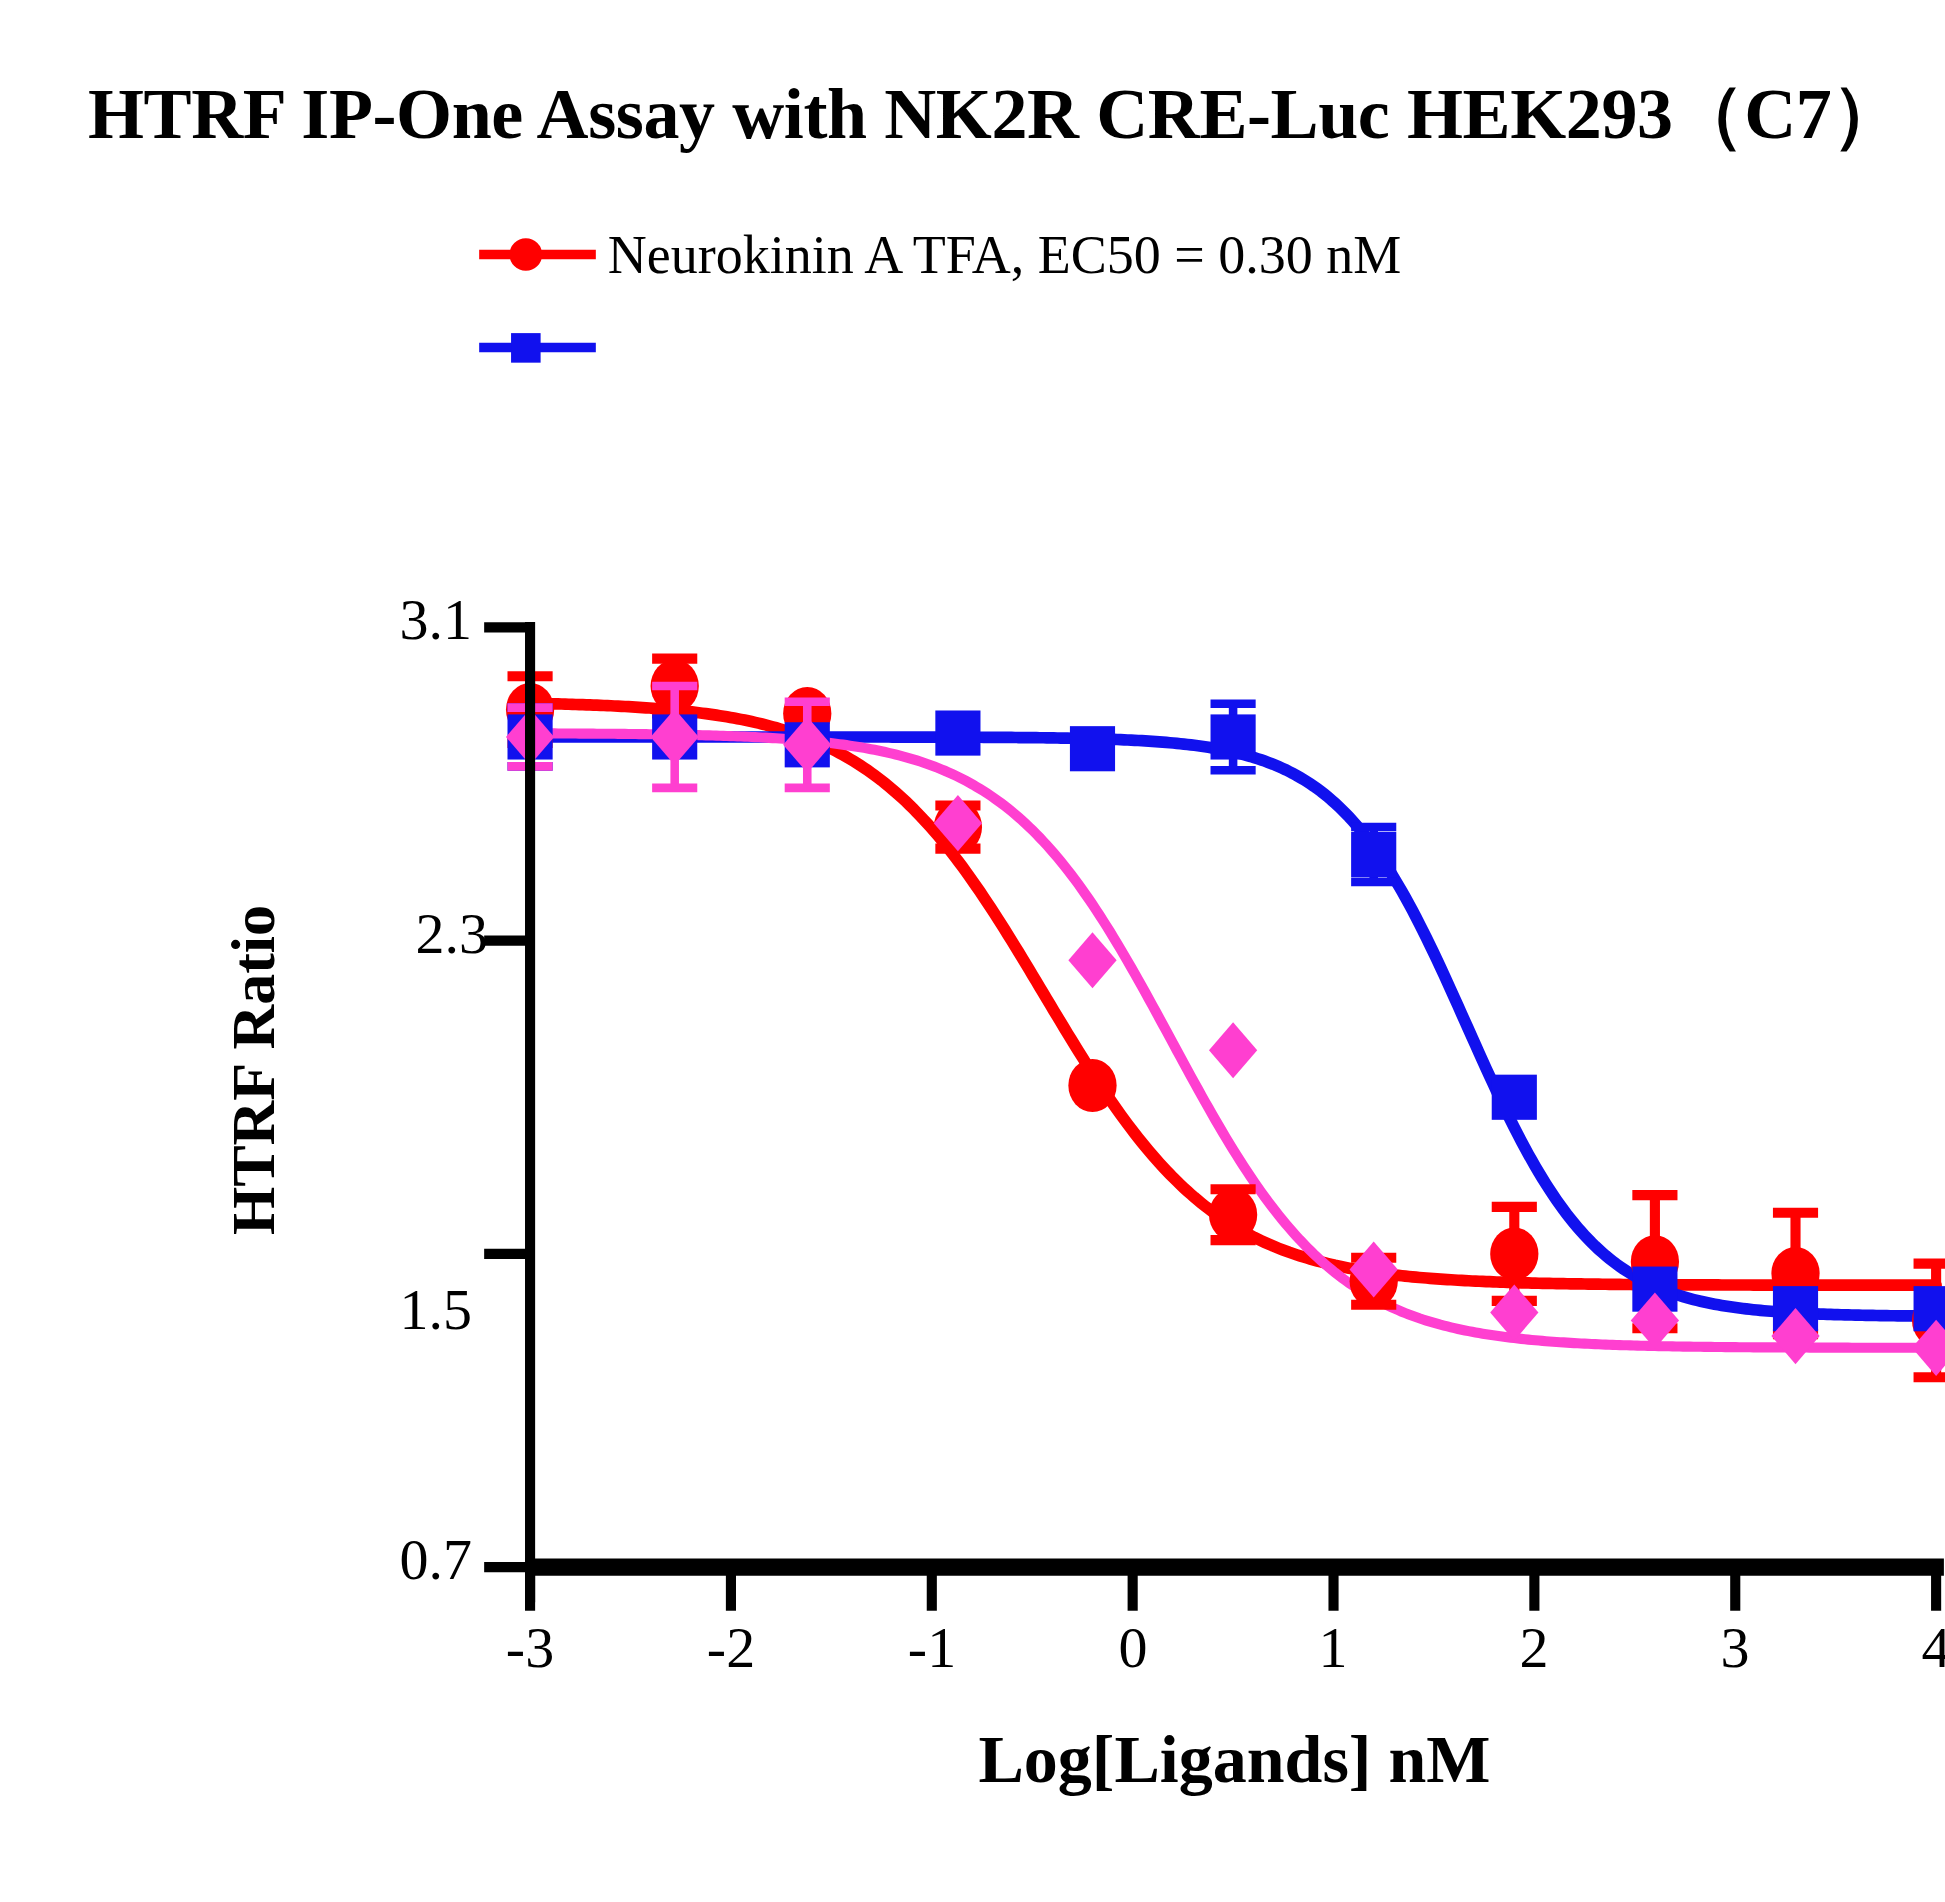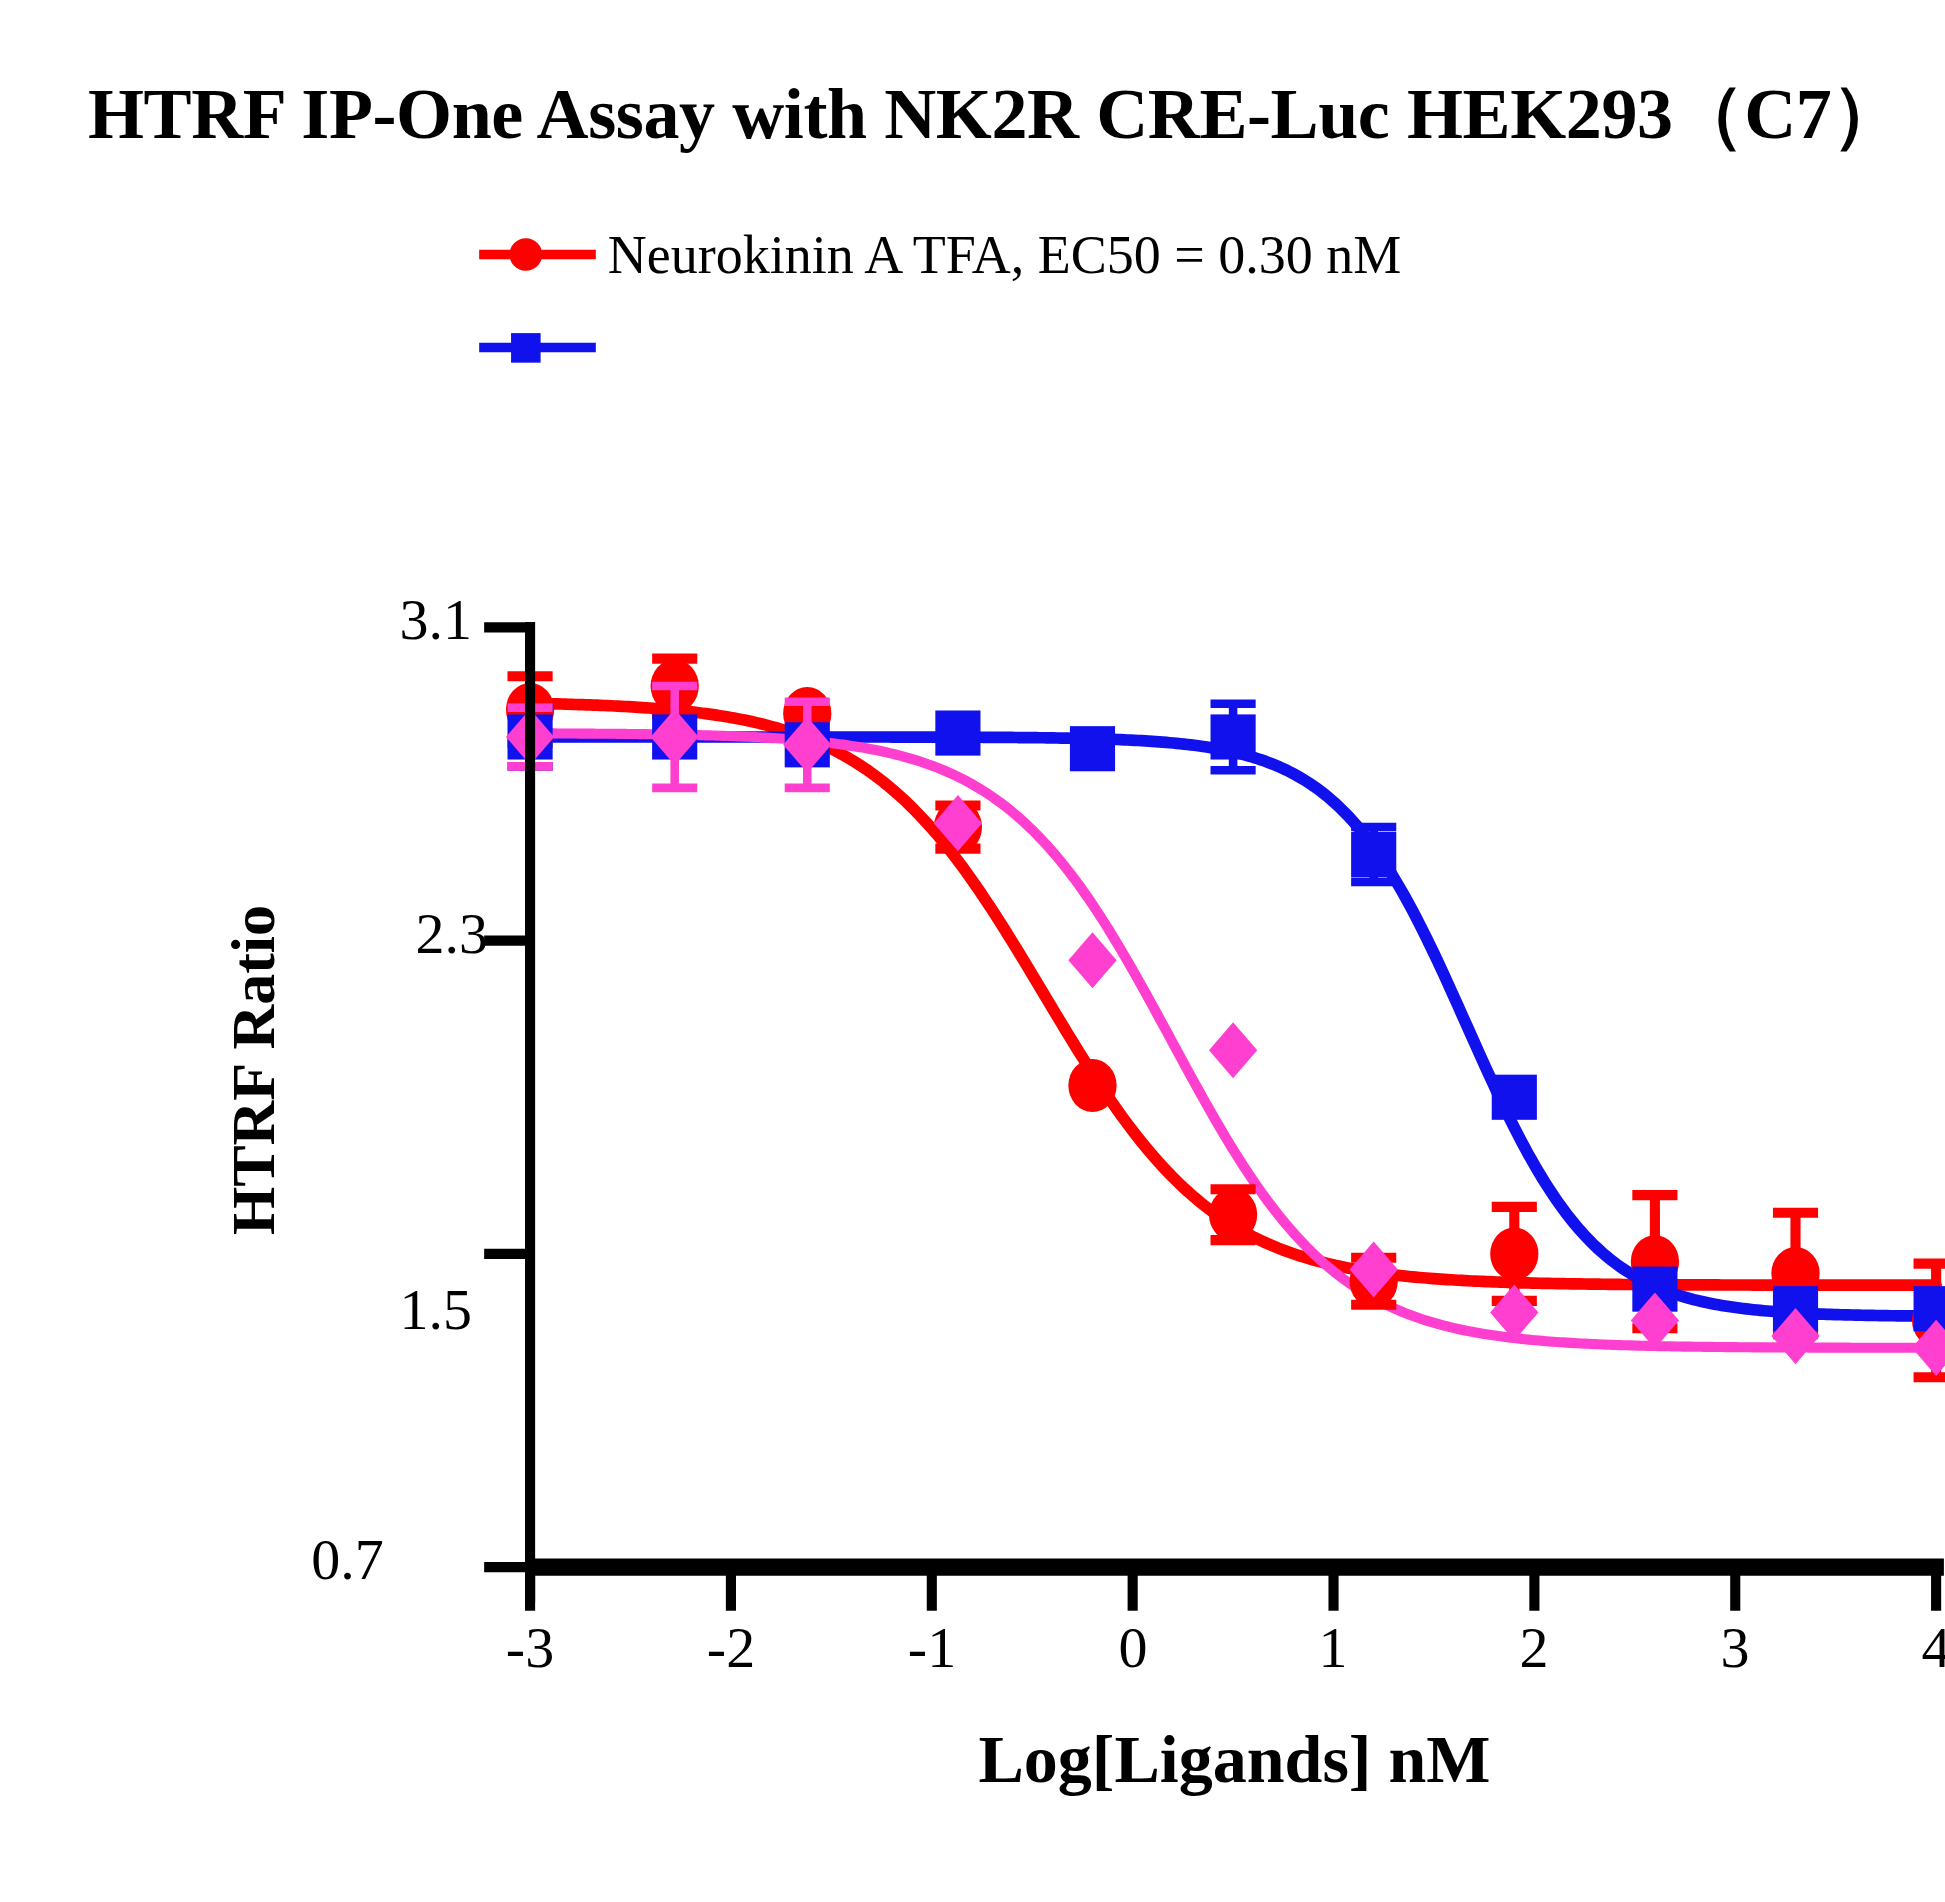--- a/index.html
+++ b/index.html
@@ -157,21 +157,21 @@
       <line x1="3426.5714285714284" y1="4027" x2="3426.5714285714284" y2="4139" stroke="#000" stroke-width="26"></line>
       <line x1="3942.714285714286" y1="4027" x2="3942.714285714286" y2="4139" stroke="#000" stroke-width="26"></line>
       <line x1="4458.857142857143" y1="4027" x2="4458.857142857143" y2="4139" stroke="#000" stroke-width="26"></line>
       <line x1="4975" y1="4027" x2="4975" y2="4139" stroke="#000" stroke-width="26"></line>
     </svg>
 
   <div id="ytick-layer">
       <div class="ytick-label" style="width: 249px; left: 223px; top: 586px;">3.1</div>
       <div class="ytick-label" style="width: 249px; left: 239px; top: 900px;">2.3</div>
       <div class="ytick-label" style="width: 249px; left: 223px; top: 1240px; margin-top: 36px;">1.5</div>
-      <div class="ytick-label" style="width: 249px; left: 223px; top: 1526px; text-align: center;">0.7</div>
+      <div class="ytick-label" style="width: 249px; left: 223px; top: 1526px;">0.7</div>
     </div>
   <div id="xtick-layer">
       <div class="xtick-label" style="width: 156px; left: 452px; top: 1614px;">-3</div>
       <div class="xtick-label" style="width: 156px; left: 653px; top: 1614px;">-2</div>
       <div class="xtick-label" style="width: 156px; left: 854px; top: 1614px;">-1</div>
       <div class="xtick-label" style="width: 156px; left: 1055px; top: 1614px;">0</div>
       <div class="xtick-label" style="width: 156px; left: 1255px; top: 1614px;">1</div>
       <div class="xtick-label" style="width: 156px; left: 1456px; top: 1614px;">2</div>
       <div class="xtick-label" style="width: 156px; left: 1657px; top: 1614px;">3</div>
       <div class="xtick-label" style="width: 156px; left: 1858px; top: 1614px;">4</div>

